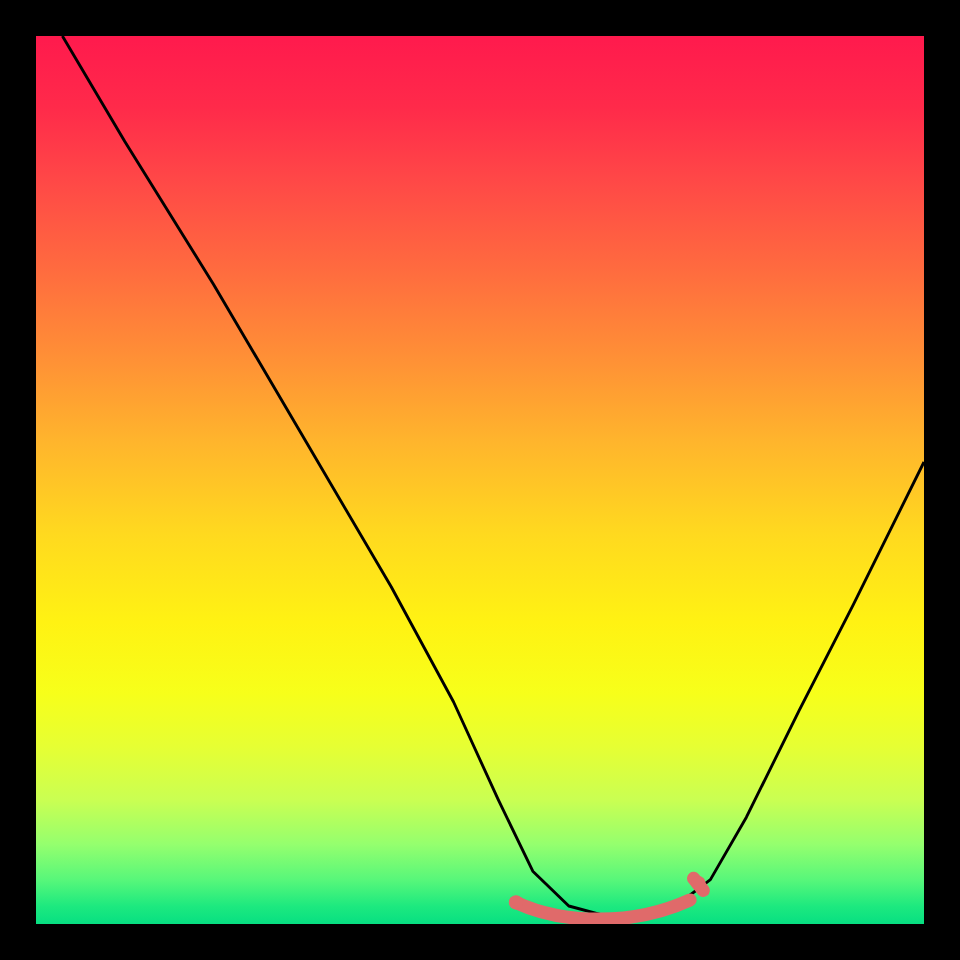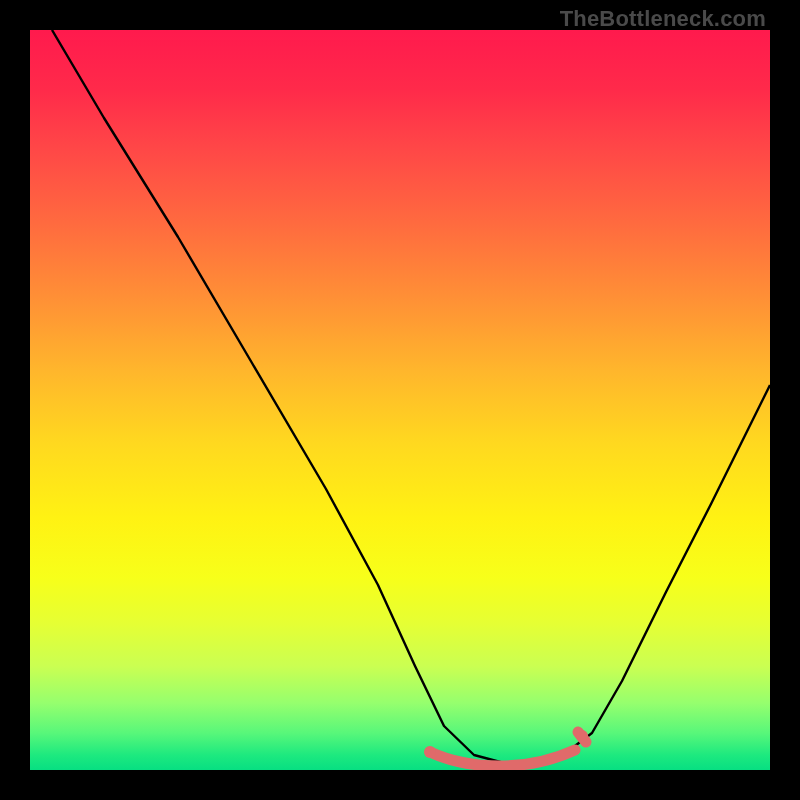--- a/index.html
+++ b/index.html
@@ -79,15 +79,14 @@
       <path d="M 400 722
                Q 430 736 470 736
                Q 510 736 545 720
                M 548 702 L 556 712" fill="none" stroke="#e06a6a" stroke-width="11" stroke-linecap="round"></path>
 
       <circle cx="400" cy="722" r="6" fill="#e06a6a"></circle>
       <circle cx="552" cy="706" r="6" fill="#e06a6a"></circle>
     </svg>
   </div>
 
-  <div class="watermark">TheBottleneck.com</div>
 
 </div>
 
 </body></html>

